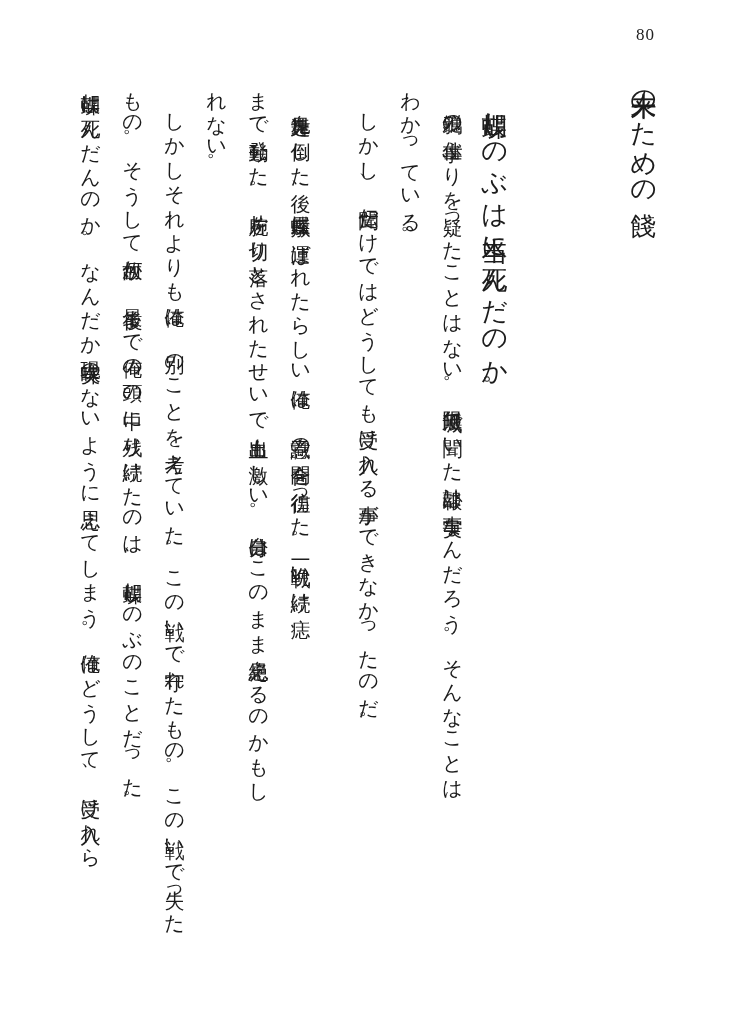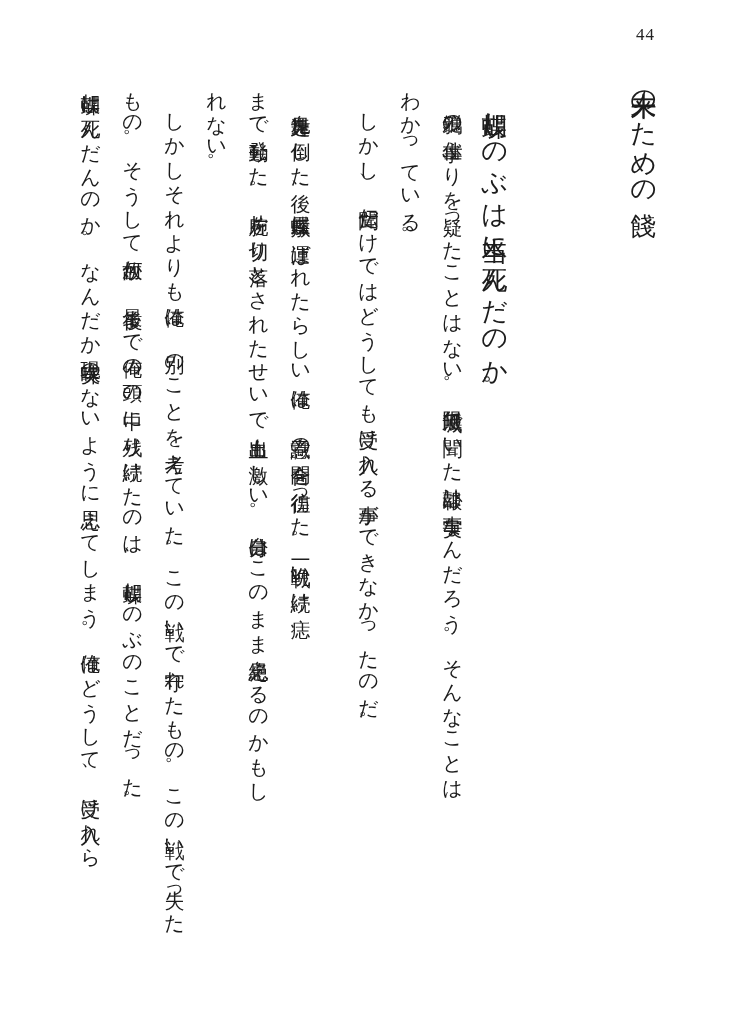--- a/index.html
+++ b/index.html
@@ -61,21 +61,21 @@
   }
   .line.gap-before {
     margin-right: 26px;
   }
 </style>
 </head>
 <body>
 
 <div class="page">
 
-  <div class="page-number">44</div>
+  <div class="page-number">80</div>
 
   <div class="text-area">
 
     <div class="chapter-title">未来のための餞</div>
 
     <div class="lead-line">胡蝶しのぶは本当に死んだのか。</div>
 
     <div class="line indent">鎹鴉の仕事ぶりを疑ったことはない。無限城で聞いた訃報は事実なんだろう。そんなことは</div>
 
     <div class="line">わかっている。</div>

